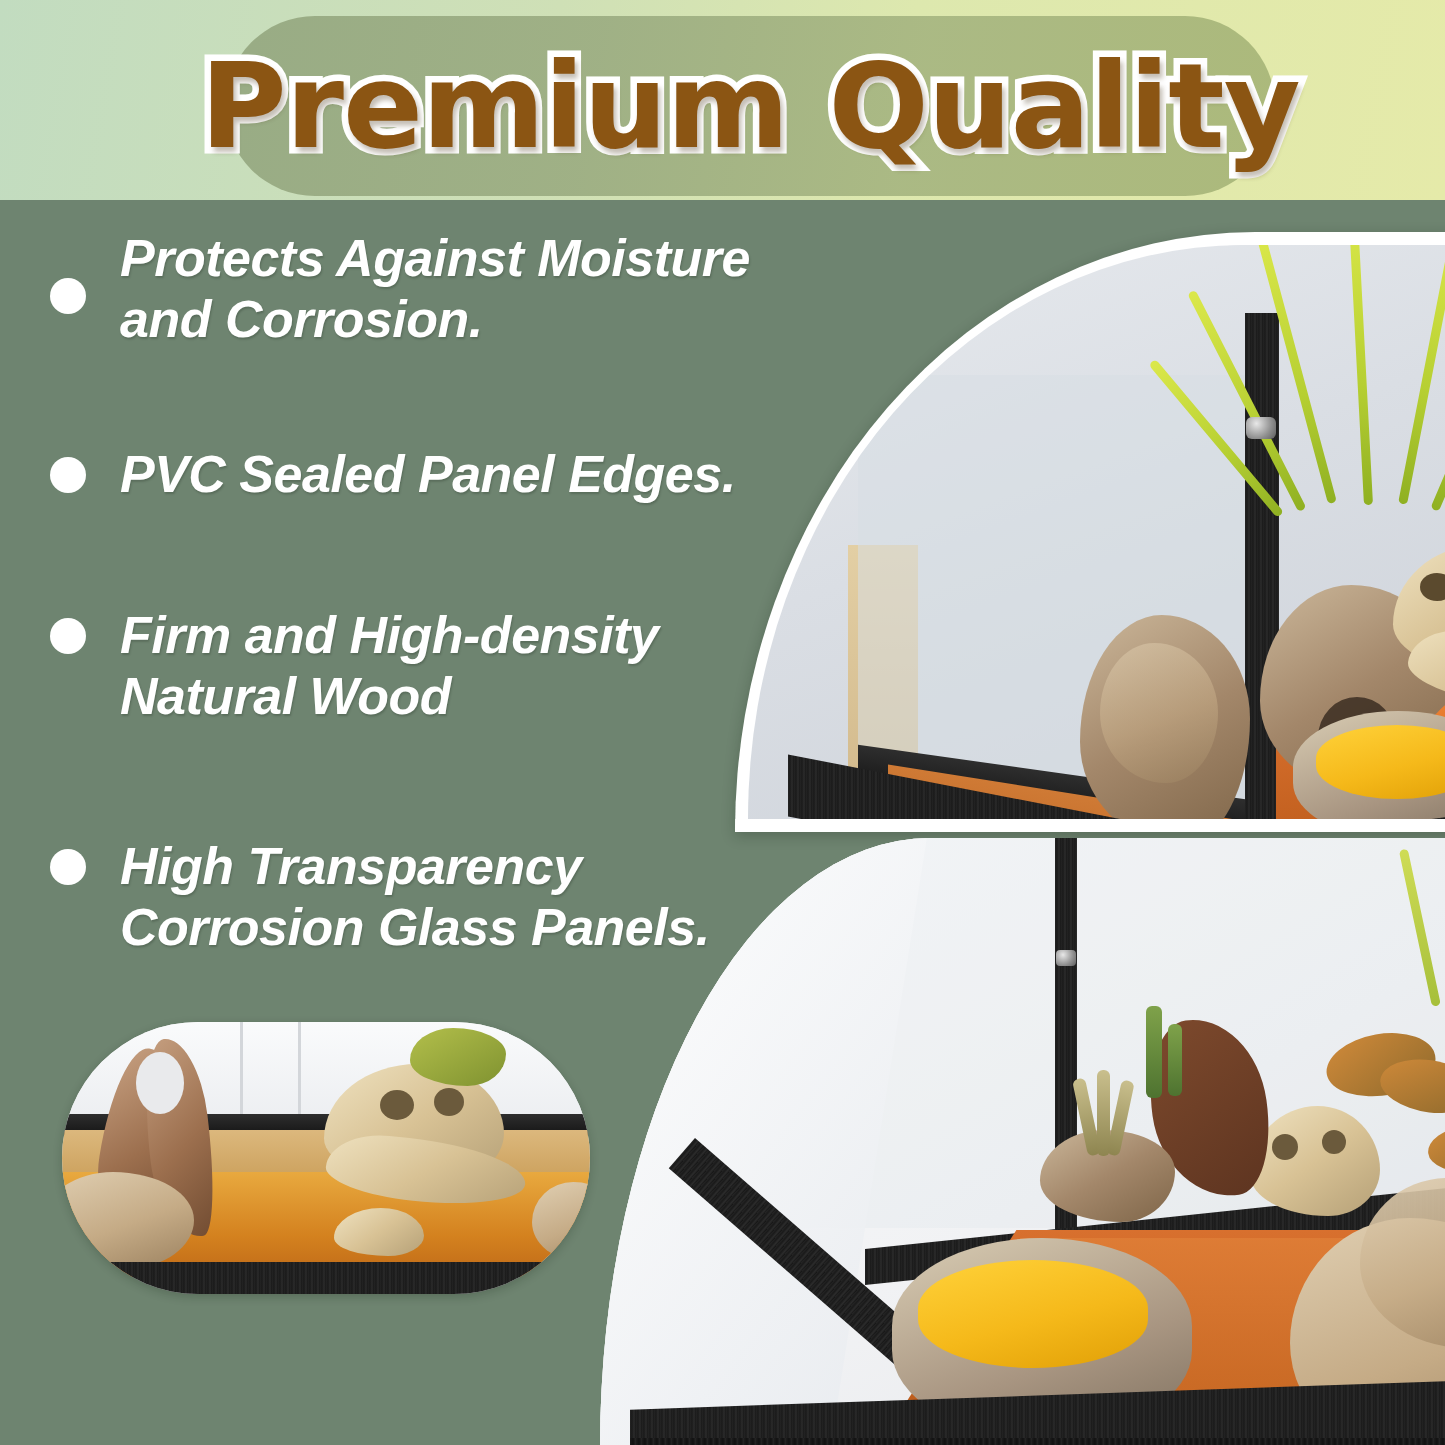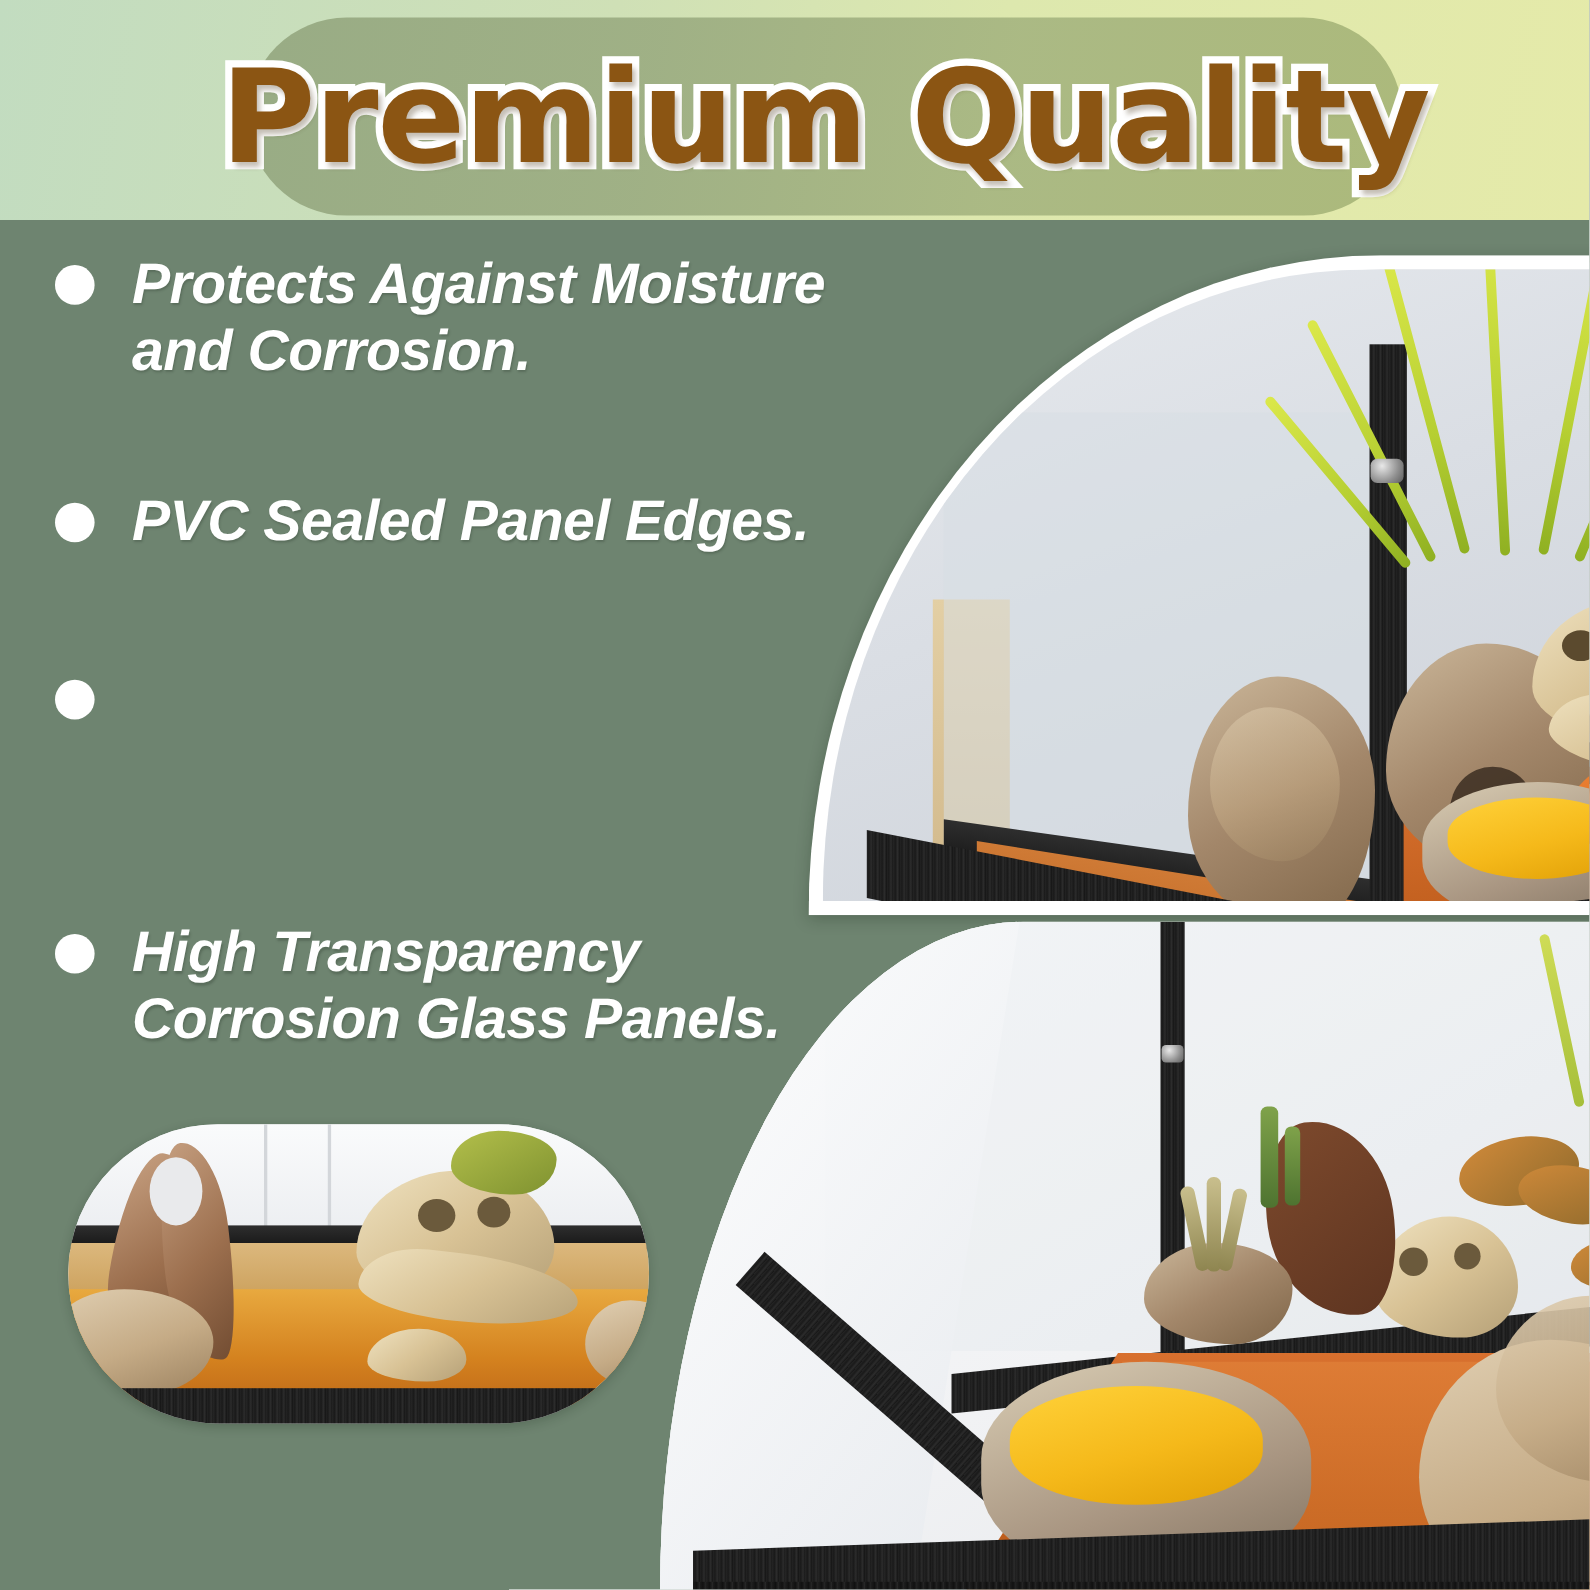--- a/index.html
+++ b/index.html
@@ -140,33 +140,35 @@
 
 <div id="page">
 
   <div id="header">
     <div id="header-pill"></div>
     <div id="page-title">Premium Quality</div>
   </div>
 
   <div id="bullets">
 
-    <div class="bullet-row" style="top:0px;left:0px;width:760px;">
+    <div class="bullet-row" style="top:0px;left:0px;width:760px;align-items:center;">
       <span class="bullet-dot"></span>
       <span class="bullet-text">Protects Against Moisture
 and Corrosion.</span>
     </div>
 
     <div class="bullet-row" style="top:216px;left:0px;width:760px;">
       <span class="bullet-dot"></span>
       <span class="bullet-text">PVC Sealed Panel Edges.</span>
     </div>
 
     <div class="bullet-row" style="top:377px;left:0px;width:760px;">
       <span class="bullet-dot"></span>
+      <span class="bullet-text">Firm and High-density
+Natural Wood</span>
     </div>
 
     <div class="bullet-row" style="top:608px;left:0px;width:760px;">
       <span class="bullet-dot"></span>
       <span class="bullet-text">High Transparency
 Corrosion Glass Panels.</span>
     </div>
 
   </div>
 

